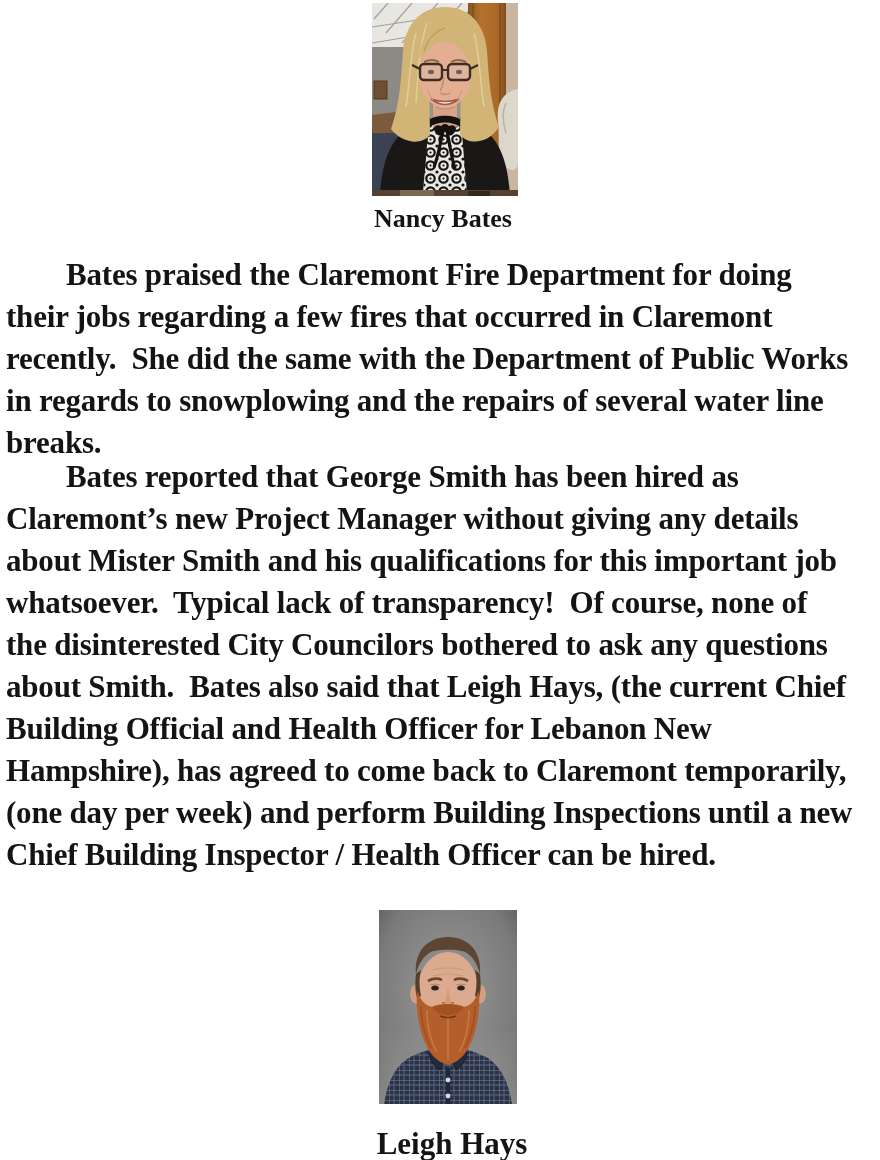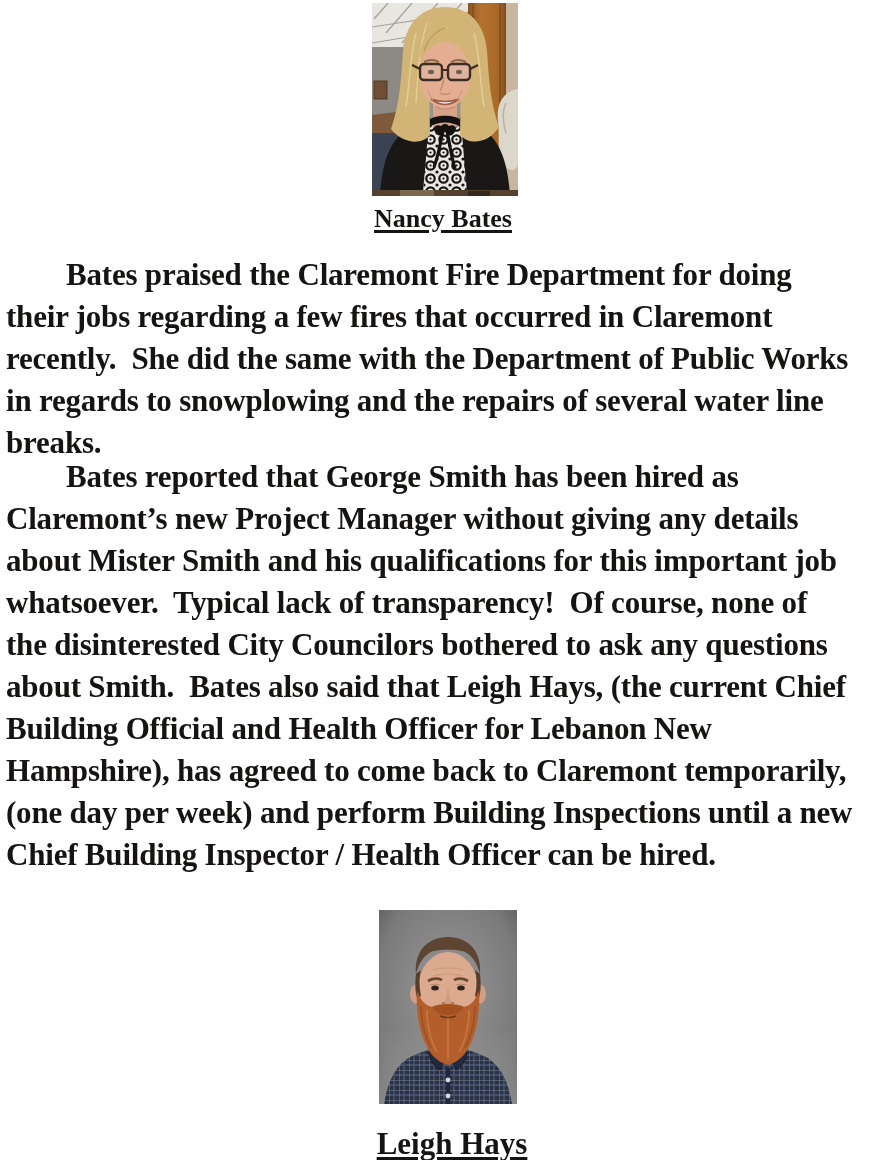--- a/index.html
+++ b/index.html
@@ -9,21 +9,20 @@
     font-family:"Liberation Serif","DejaVu Serif",serif;
     color:#161412;
   }
   .photo{position:absolute;display:block;}
   .photo svg{display:block;}
   .caption{
     position:absolute;display:flex;justify-content:center;
     white-space:nowrap;font-weight:bold;
   }
   .caption .cap-text{
-    text-decoration:underline;
     text-decoration-thickness:2.5px;
     text-underline-offset:3px;
   }
   .caption-nancy{left:293px;top:203px;width:300px;font-size:26px;line-height:32px;}
   .caption-leigh{left:302px;top:1126px;width:300px;font-size:31px;line-height:36px;}
   .para{
     position:absolute;left:2px;width:876px;margin:4px;
     font-size:31px;line-height:42px;font-weight:bold;
     letter-spacing:-0.2px;
     white-space:pre-wrap;

